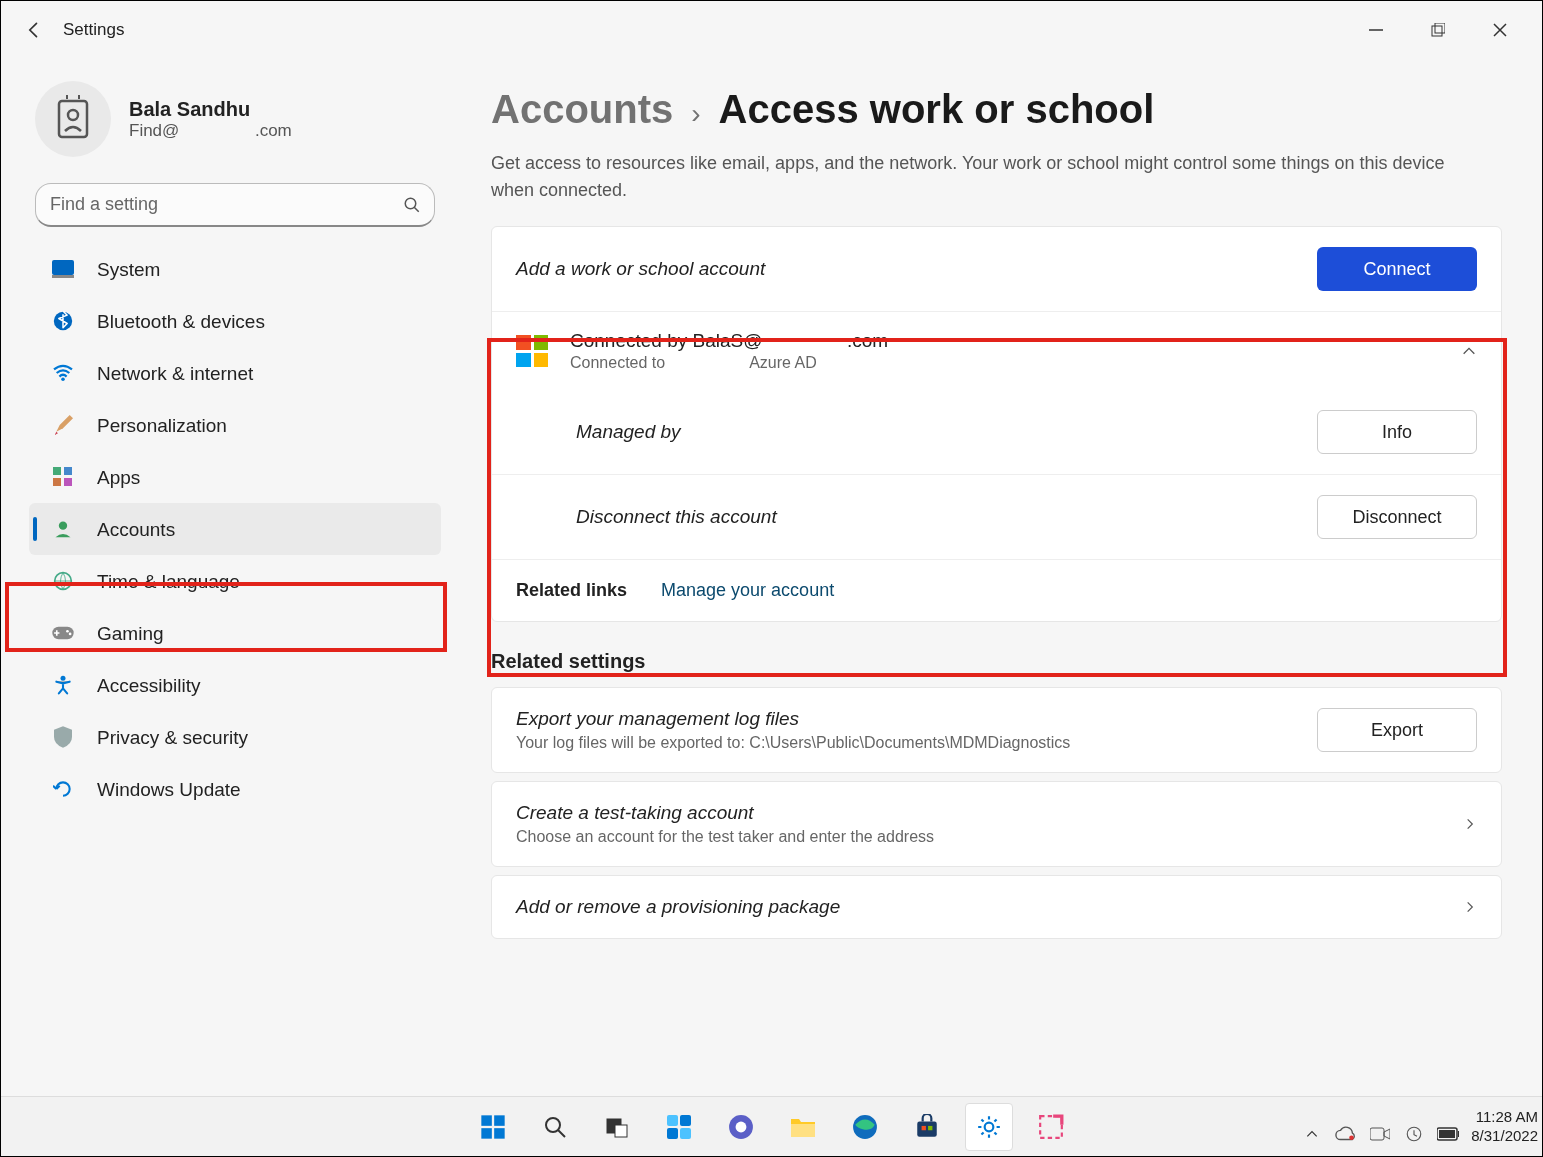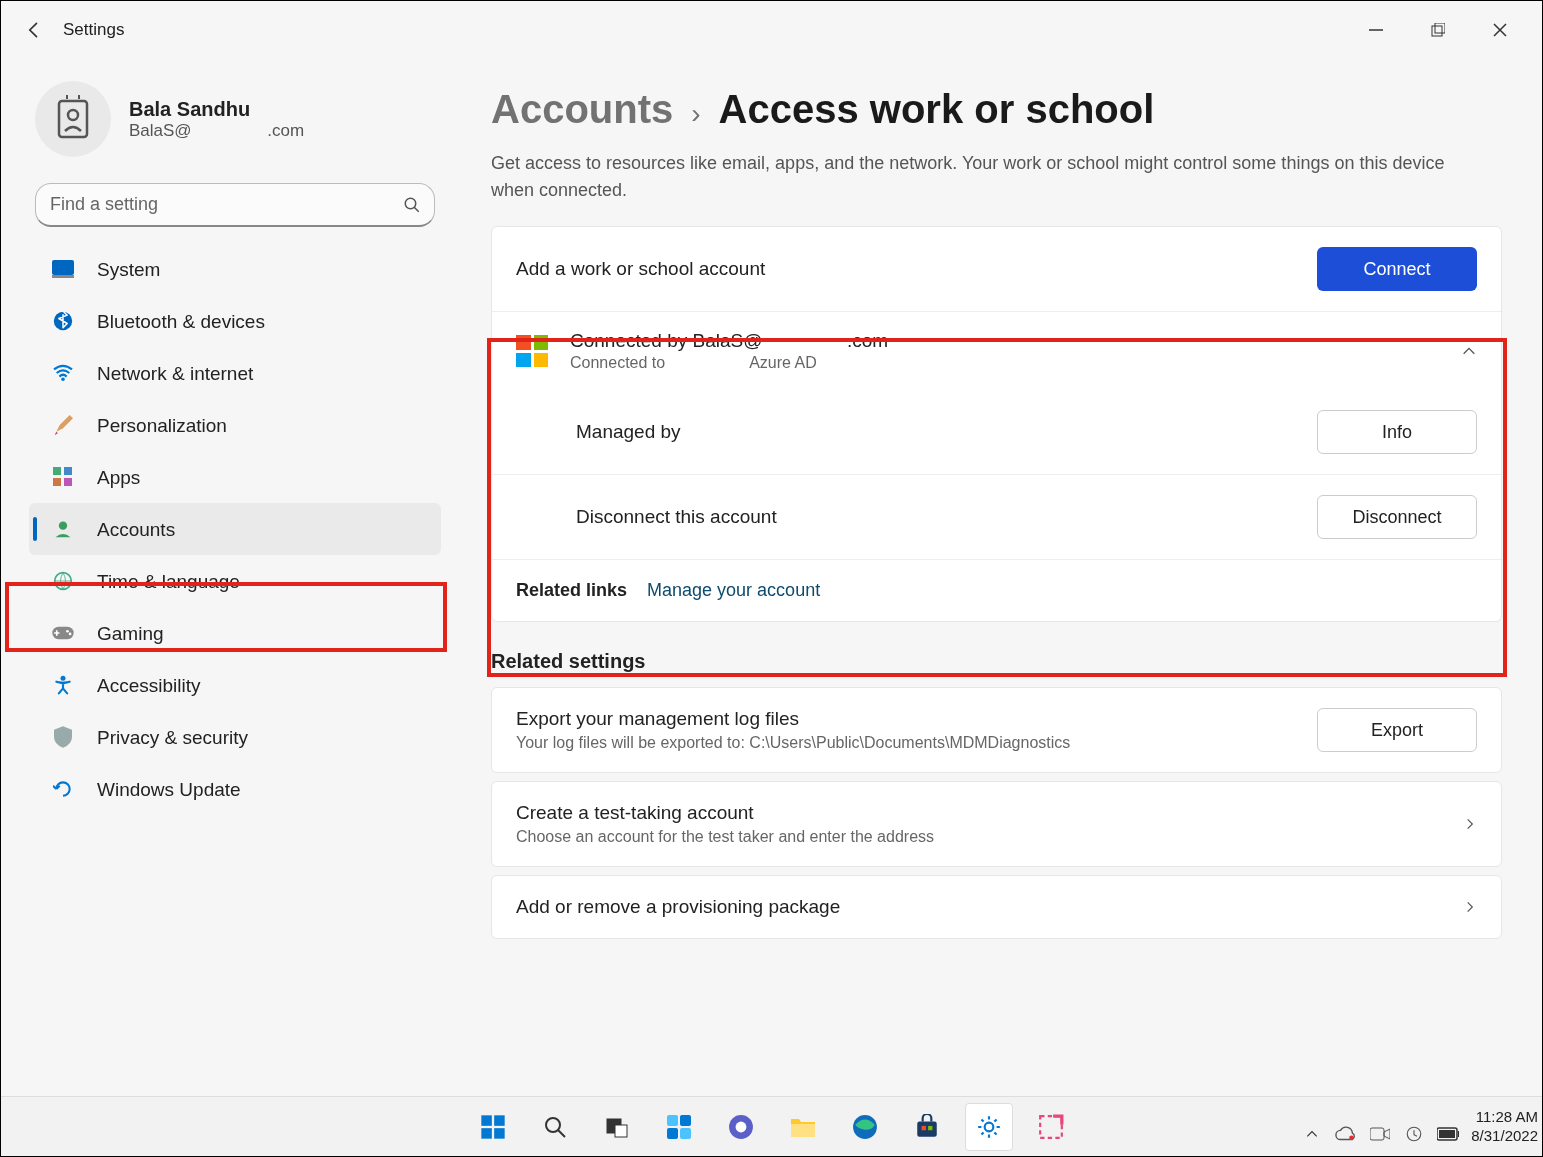--- a/index.html
+++ b/index.html
@@ -37,37 +37,37 @@
   .main { position:absolute; left:490px; top:86px; right:40px; }
   .breadcrumb { display:flex; align-items:baseline; gap:18px; margin-bottom:18px; }
   .crumb-root { font-size:40px; font-weight:600; color:#727272; }
   .crumb-sep { font-size:28px; color:#727272; }
   .crumb-leaf { font-size:40px; font-weight:600; color:#1a1a1a; }
   .page-desc { font-size:18px; color:#555; max-width:1000px; line-height:1.5; margin-bottom:22px; }
 
   .card { background:#fff; border:1px solid #e6e6e6; border-radius:6px; margin-bottom:8px; }
   .card-row { display:flex; align-items:center; padding:20px 24px; }
   .card-row + .card-row { border-top:1px solid #eee; }
-  .row-label { font-size:19px; color:#222; flex:1; }
+  .row-label { font-size:19px; color:#222; flex:1;font-style:italic; }
   .row-sub { font-size:16px; color:#666; margin-top:4px; }
   .btn { height:44px; padding:0 30px; border-radius:6px; font-size:18px; display:flex; align-items:center; justify-content:center; min-width:160px; }
   .btn-primary { background:#1d4ed8; color:#fff; border:none; }
   .btn-secondary { background:#fff; color:#222; border:1px solid #ccc; }
 
   .acct-header { display:flex; align-items:center; padding:18px 24px; gap:22px; border-top:1px solid #eee; }
   .ms-logo { width:32px; height:32px; display:grid; grid-template-columns:1fr 1fr; grid-template-rows:1fr 1fr; gap:3px; }
   .ms-logo div:nth-child(1){background:#f25022;} .ms-logo div:nth-child(2){background:#7fba00;}
   .ms-logo div:nth-child(3){background:#00a4ef;} .ms-logo div:nth-child(4){background:#ffb900;}
   .acct-title { font-size:19px; color:#222; }
   .acct-sub { font-size:16px; color:#666; margin-top:2px; display:flex; gap:14px;}
   .chevron { margin-left:auto; color:#555; }
 
   .indent-row { padding-left:84px !important; }
 
-  .related-links { padding:20px 24px; border-top:1px solid #eee; display:flex; gap:20px; align-items:flex-start; }
+  .related-links { padding:20px 24px; border-top:1px solid #eee; display:flex; gap:34px; align-items:flex-start; }
   .related-label { font-size:18px; font-weight:600; color:#222; }
   .link { color:#0c4a6e; font-size:18px; }
 
   .highlight-main { border:4px solid #e2231a; pointer-events:none; position:absolute; }
 
   .section-title { font-size:20px; font-weight:600; color:#222; margin:28px 0 14px 0; }
 
   .chev-right { color:#555; margin-left:auto; }
 
   
@@ -117,21 +117,21 @@
       <svg width="40" height="48" viewBox="0 0 40 48">
         <path d="M14 4 L14 0 M26 4 L26 0" stroke="#555" stroke-width="2"></path>
         <rect x="6" y="6" width="28" height="36" rx="3" stroke="#555" stroke-width="2.5" fill="none"></rect>
         <circle cx="20" cy="20" r="5" stroke="#555" stroke-width="2.5" fill="none"></circle>
         <path d="M12 36 Q20 28 28 36" stroke="#555" stroke-width="2.5" fill="none"></path>
       </svg>
     </div>
     <div>
       <div class="profile-name">Bala Sandhu</div>
       <div class="profile-email">
-        <span>BalaS@</span>&nbsp;&nbsp;&nbsp;&nbsp;&nbsp;&nbsp;&nbsp;&nbsp;&nbsp;&nbsp;&nbsp;&nbsp;&nbsp;&nbsp;&nbsp;&nbsp;<span>.com</span>
+        <span>Find@</span>&nbsp;&nbsp;&nbsp;&nbsp;&nbsp;&nbsp;&nbsp;&nbsp;&nbsp;&nbsp;&nbsp;&nbsp;&nbsp;&nbsp;&nbsp;&nbsp;<span>.com</span>
       </div>
     </div>
   </div>
 
   <div class="search-wrap">
     <input class="search-input" placeholder="Find a setting" style="">
     <span class="search-icon">
       <svg width="18" height="18" viewBox="0 0 24 24">
           <circle cx="10" cy="10" r="7" stroke="#555" stroke-width="2" fill="none"></circle>
           <line x1="15" y1="15" x2="21" y2="21" stroke="#555" stroke-width="2"></line>

